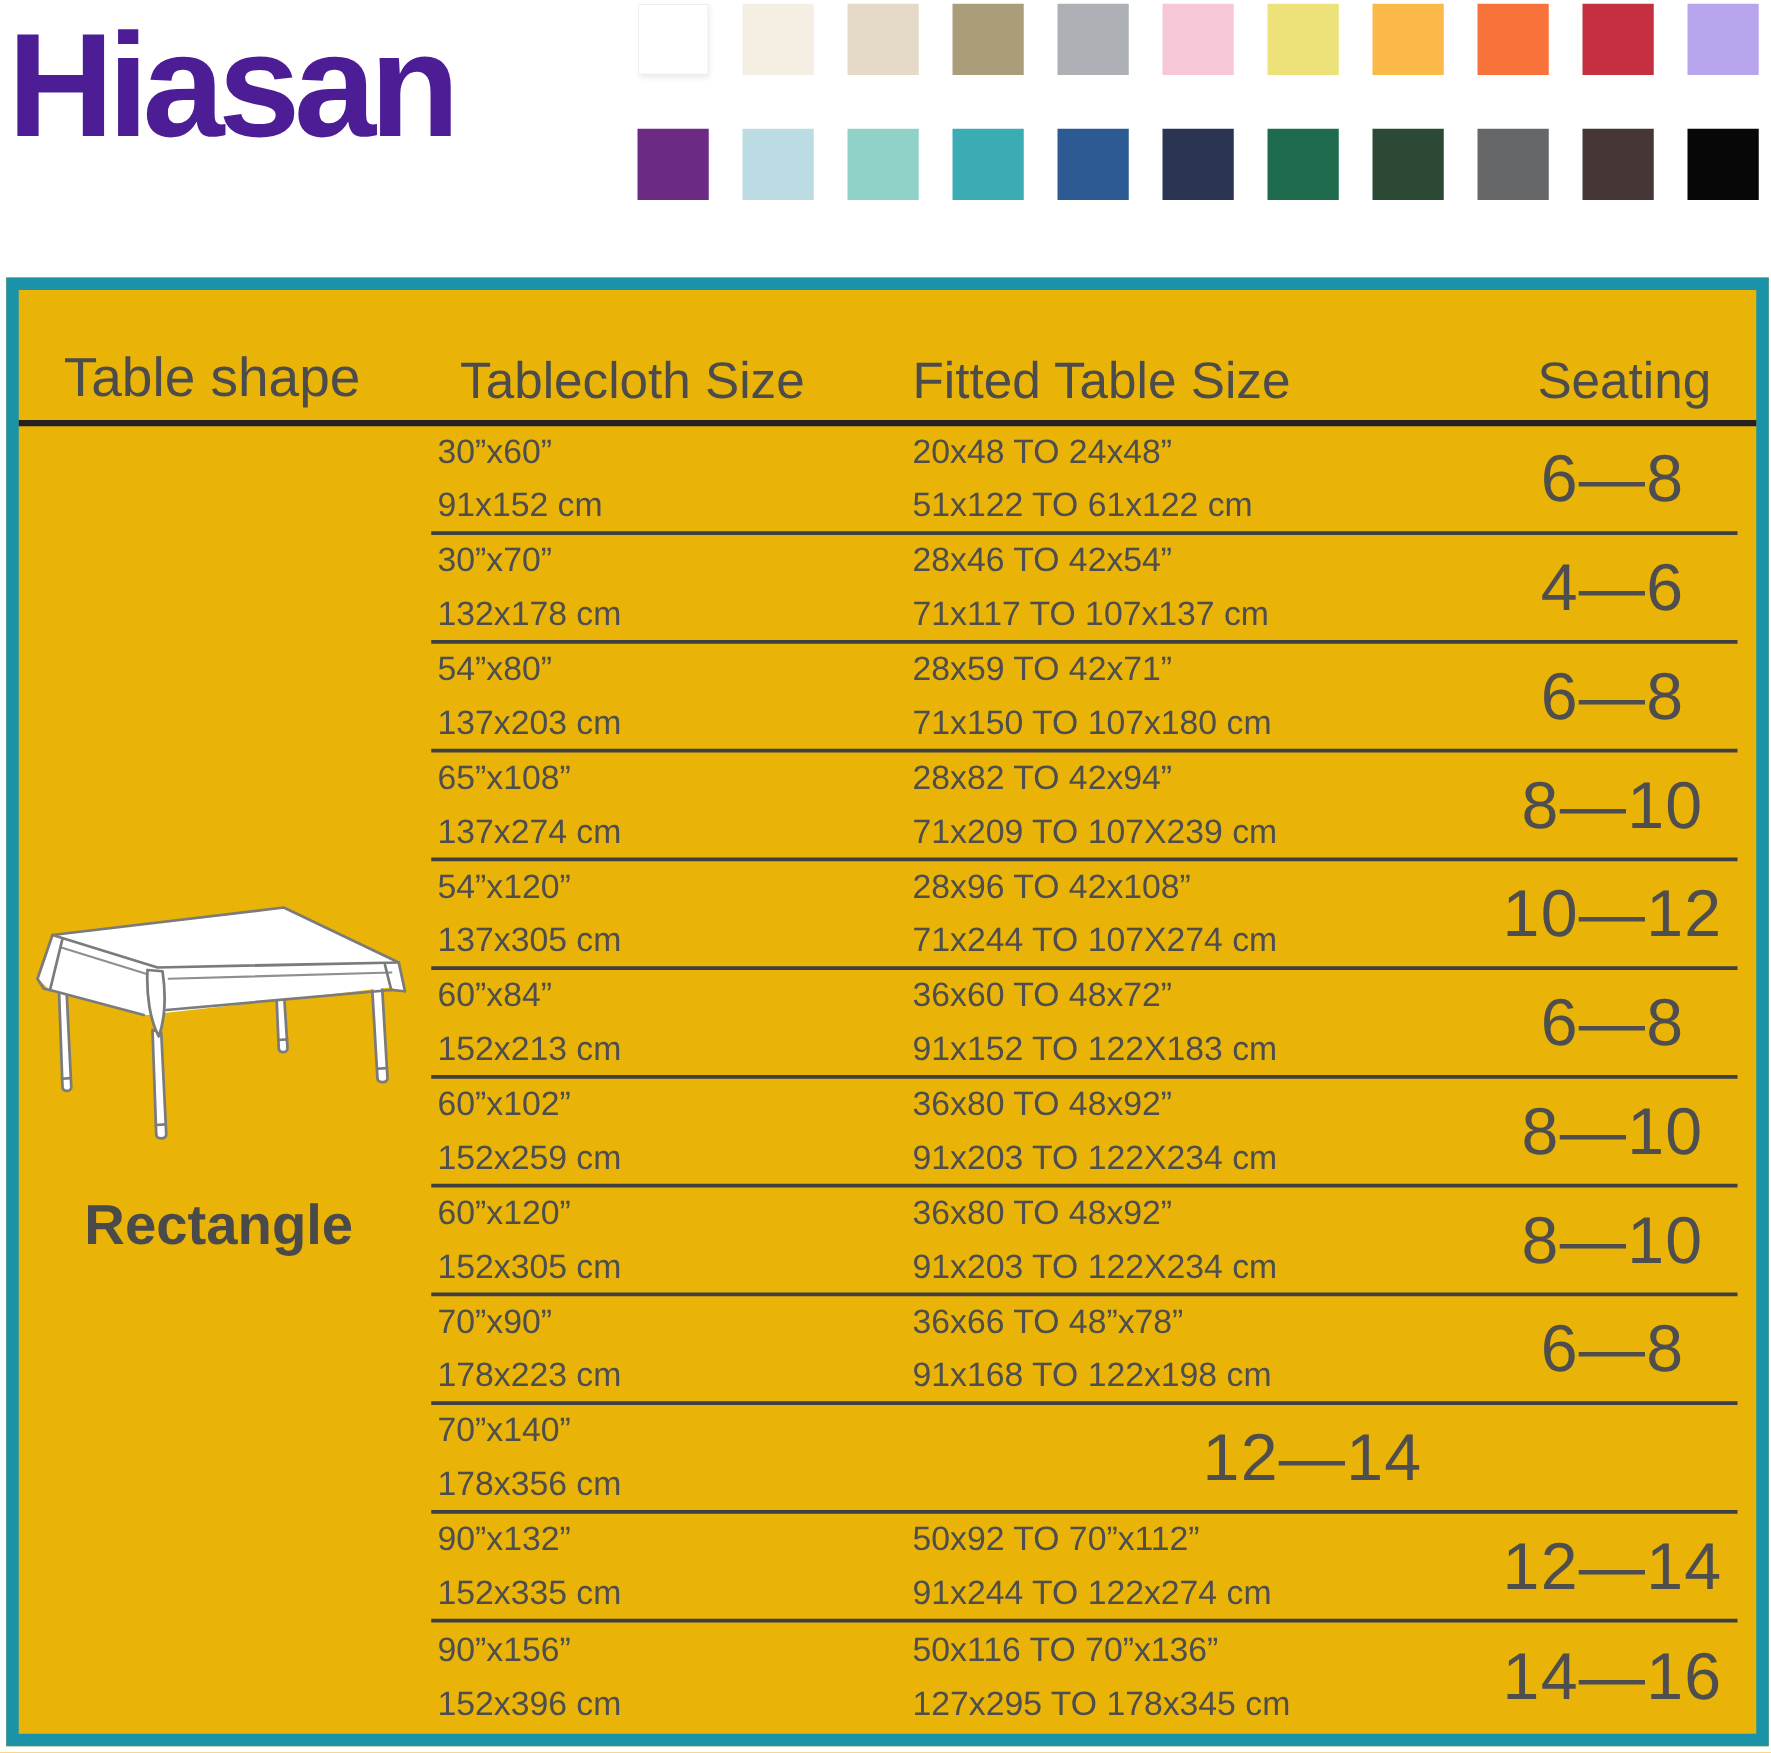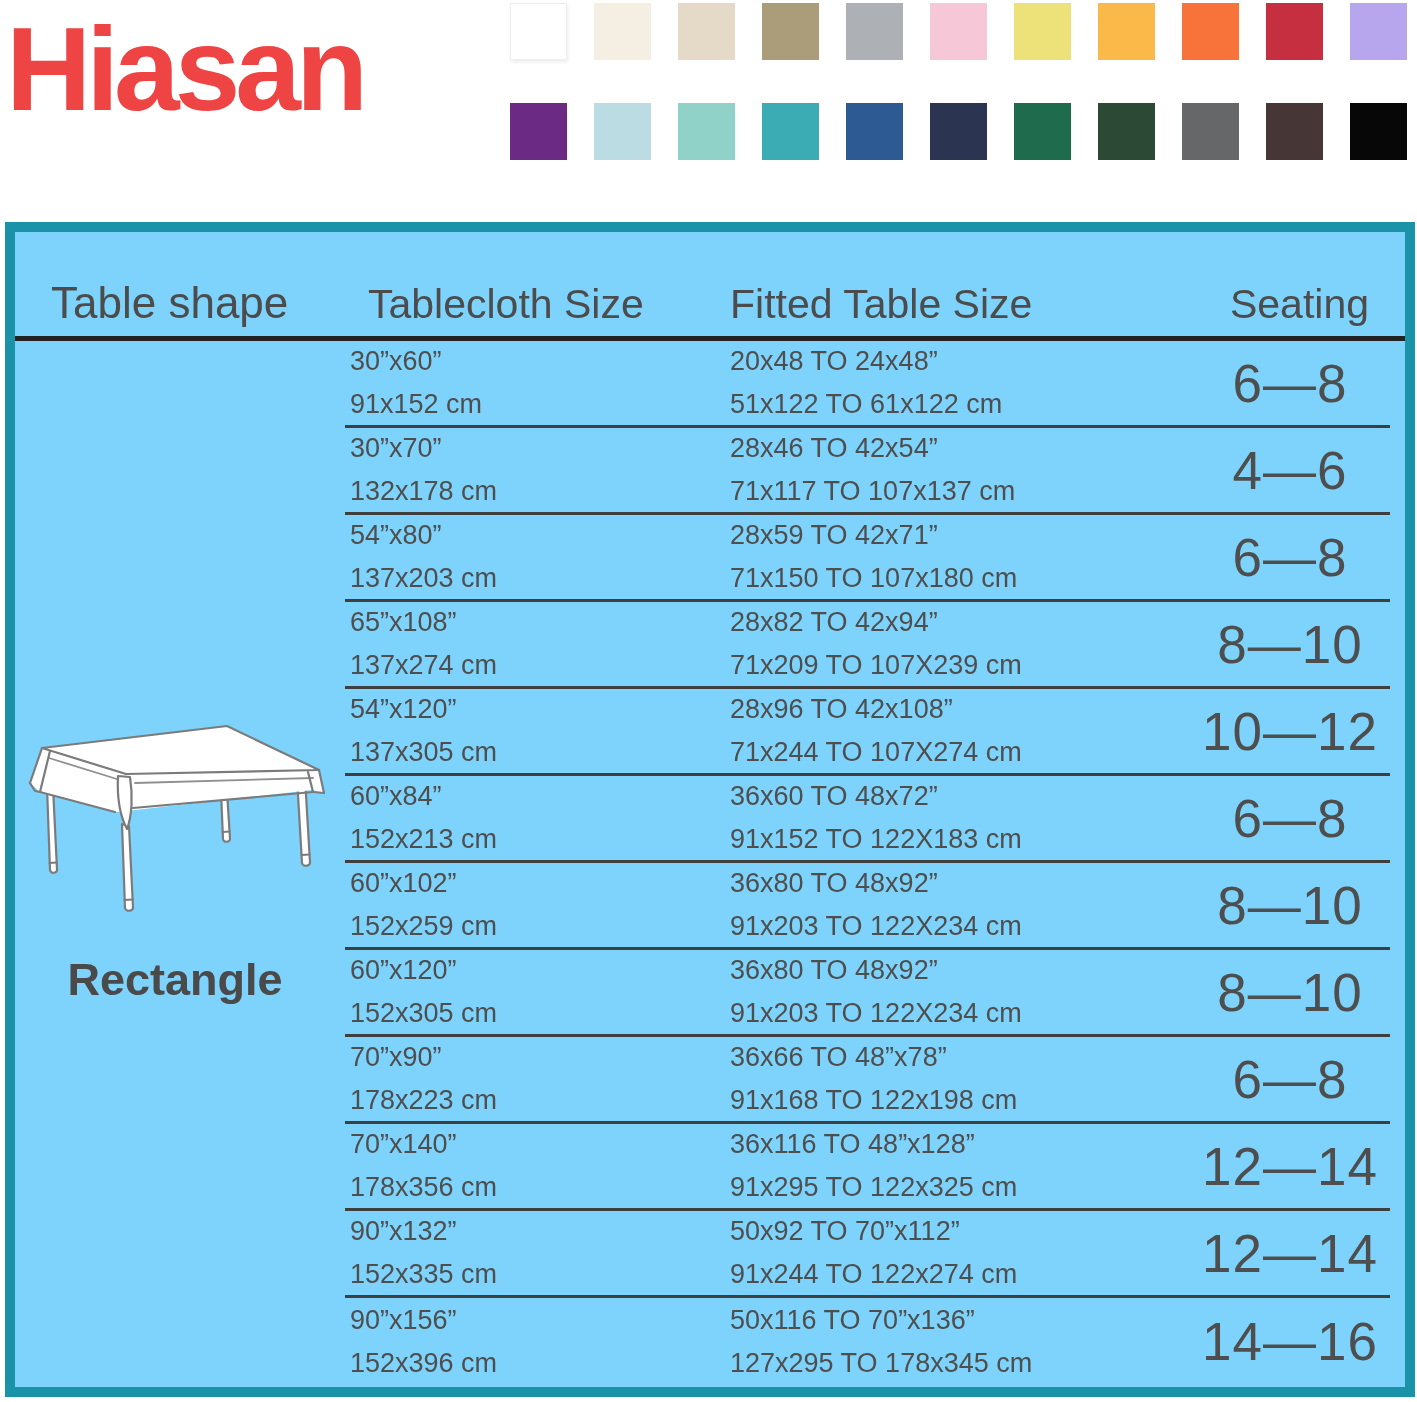--- a/index.html
+++ b/index.html
@@ -3,34 +3,34 @@
 <meta charset="utf-8">
 <style>
   html,body{margin:0;padding:0;}
   body{
     width:1417px;height:1402px;position:relative;background:#ffffff;
     font-family:"Liberation Sans","DejaVu Sans",sans-serif;overflow:hidden;
   }
   
   .logo{
     position:absolute;left:6px;top:10px;
-    font-size:118px;font-weight:800;letter-spacing:-5px;color:#ef4444;
+    font-size:118px;font-weight:800;letter-spacing:-5px;color:#4c1d95;
     line-height:1.0;
   }
   .swatches{
     position:absolute;left:510px;top:3px;
     display:grid;grid-template-columns:repeat(11,57px);
     column-gap:27px;row-gap:43px;
   }
   .swatch{width:57px;height:57px;}
   .swatch.is-white{box-shadow:0 0 0 1px #ededed inset, 1px 2px 4px rgba(0,0,0,.08);}
   
   .chart-box{
     position:absolute;left:5px;top:222px;width:1410px;height:1175px;
-    box-sizing:border-box;border:10px solid #1a93a9;background:#7dd3fc;
+    box-sizing:border-box;border:10px solid #1a93a9;background:#eab308;
   }
   .chart-header{
     display:flex;align-items:flex-end;height:96px;
     border-bottom:5px solid #222222;box-sizing:content-box;
     padding-bottom:8px;color:#4c4c4c;
   }
   .h-shape{width:330px;box-sizing:border-box;padding-left:36px;font-size:44px;}
   .h-tc{width:365px;box-sizing:border-box;padding-left:23px;font-size:41px;}
   .h-fit{width:480px;box-sizing:border-box;padding-left:20px;font-size:41px;}
   .h-seat{flex:1;text-align:right;padding-right:36px;font-size:41px;}
@@ -226,24 +226,20 @@
       </div>
     </div>
 
     <div class="row">
       <div class="col-shape"></div>
       <div class="row-right">
         <div class="col-tc">
           <div class="cell-line">70”x140”</div>
           <div class="cell-line">178x356 cm</div>
         </div>
-        <div class="col-fit">
-          <div class="cell-line">36x116 TO 48”x128”</div>
-          <div class="cell-line">91x295 TO 122x325 cm</div>
-        </div>
         <div class="col-seat">12—14</div>
       </div>
     </div>
 
     <div class="row">
       <div class="col-shape"></div>
       <div class="row-right">
         <div class="col-tc">
           <div class="cell-line">90”x132”</div>
           <div class="cell-line">152x335 cm</div>

